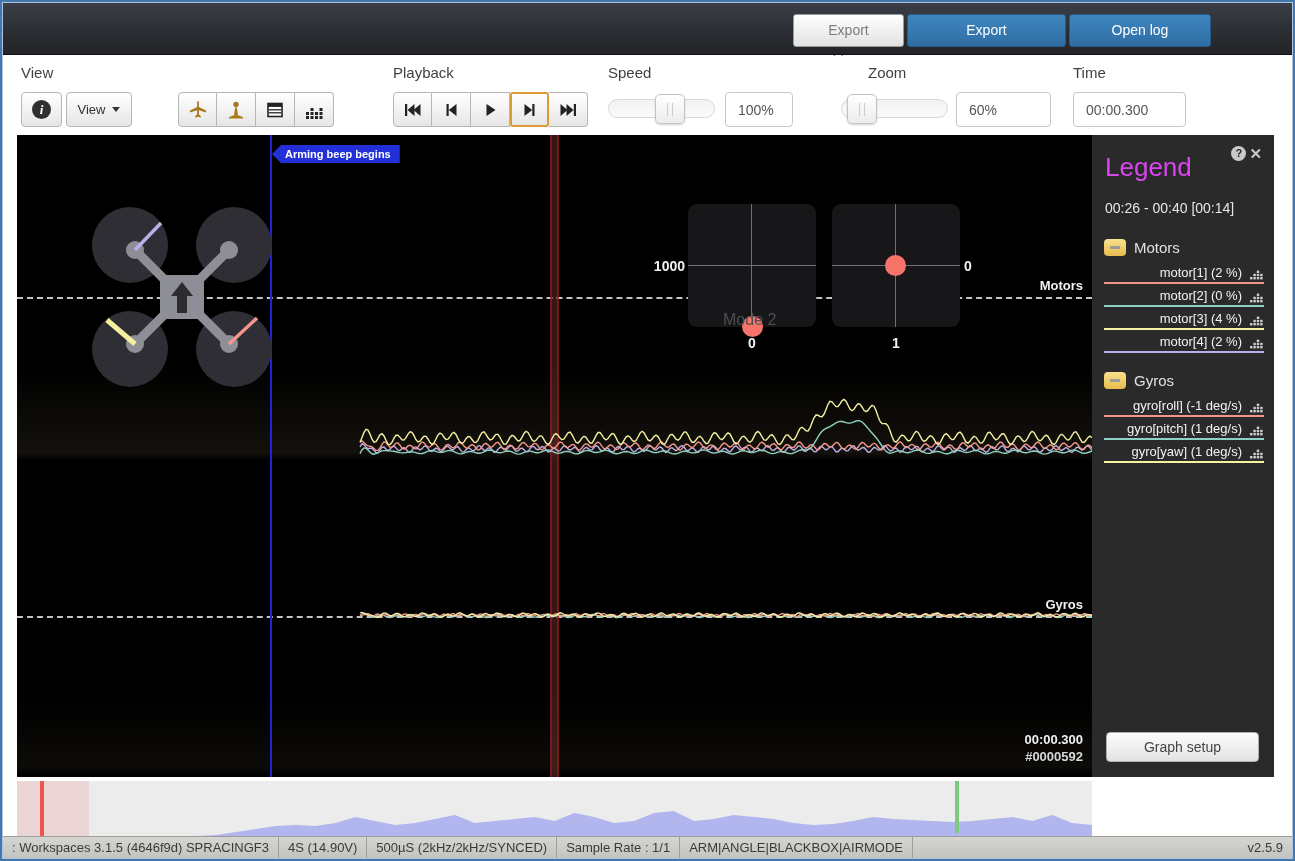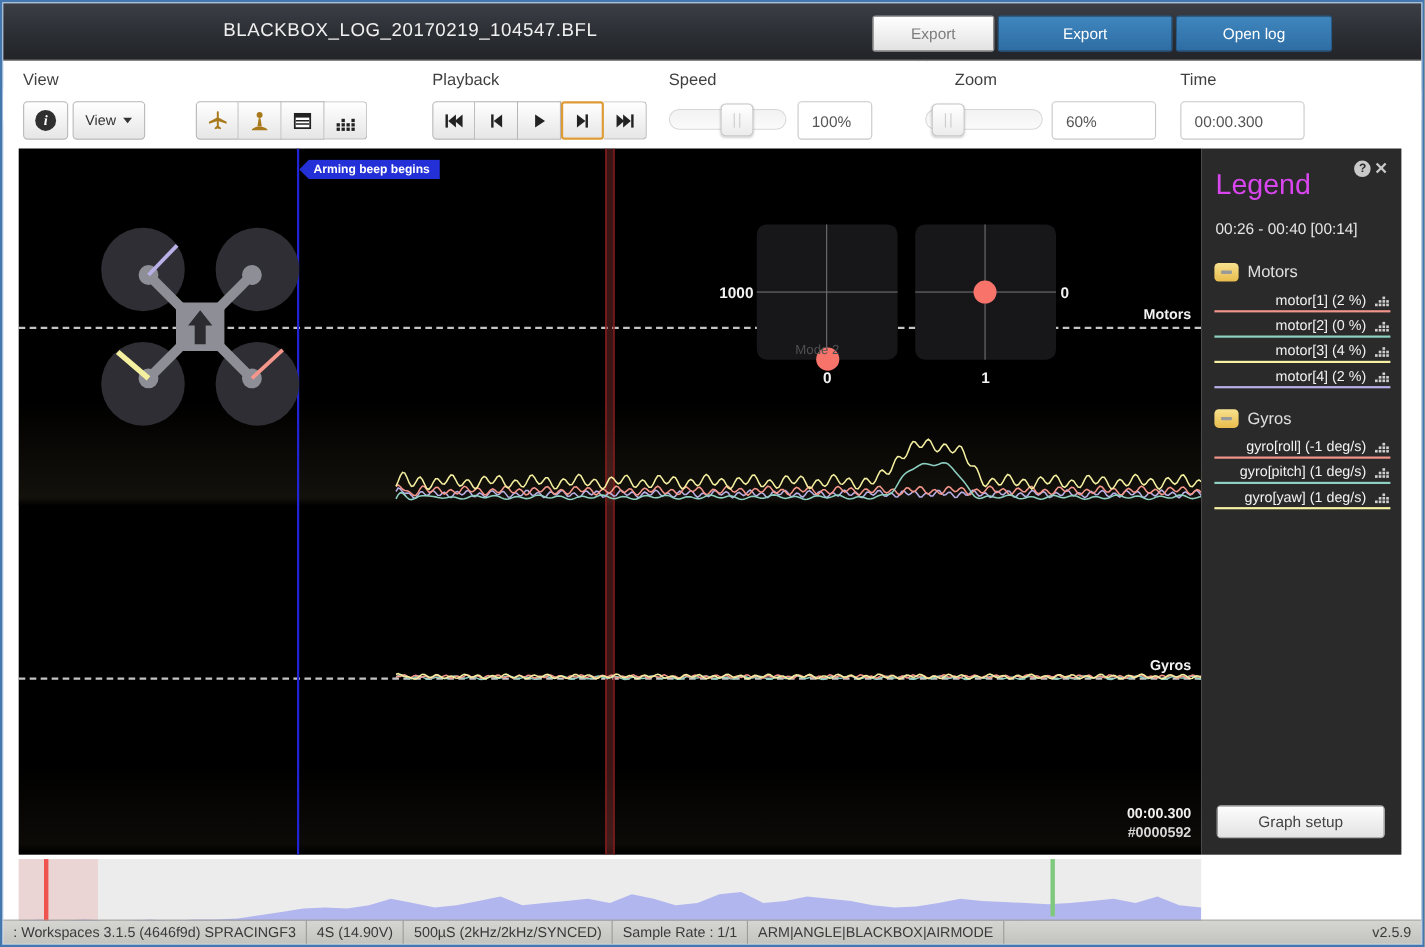--- a/index.html
+++ b/index.html
@@ -42,21 +42,21 @@
   .dash-line { position:absolute; left:0; right:0; border-top:2px dashed rgba(230,230,230,0.85); height:0; }
   #event-line { position:absolute; left:253px; top:0; bottom:0; width:2px; background:#2024d6; }
   #event-flag { position:absolute; left:255px; top:10px; height:18px; line-height:18px; background:#2330d8; color:#fff; font-size:11px; font-weight:bold; padding:0 9px 0 13px; clip-path:polygon(9px 0, 100% 0, 100% 100%, 9px 100%, 0 50%); }
   #cursor-line { position:absolute; left:533px; top:0; bottom:0; width:9px; background:linear-gradient(90deg, rgba(135,30,30,0.85) 0 2px, rgba(190,70,70,0.30) 2px 7px, rgba(135,30,30,0.85) 7px 9px); }
   .graph-label { position:absolute; right:9px; font-size:13px; font-weight:bold; color:#f2f2f2; }
   .stick-box { position:absolute; top:69px; width:128px; height:123px; background:#17171a; border-radius:9px; }
   .stick-v { position:absolute; left:63px; top:0; bottom:0; width:1px; background:#6f6f74; }
   .stick-h { position:absolute; top:61px; left:0; right:0; height:1px; background:#6f6f74; }
   .stick-dot { position:absolute; width:21px; height:21px; border-radius:50%; }
   .stick-label { position:absolute; color:#f2f2f2; font-size:14px; font-weight:bold; }
-  #mode-label { position:absolute; left:706px; top:176px; color:#4f4f52; font-size:12px; }
+  #mode-label { position:absolute; left:706px; top:176px; color:#4f4f52; font-size:16px; }
   #cur-time { position:absolute; right:9px; top:597px; font-size:13px; font-weight:bold; color:#f0f0f0; }
   #cur-frame { position:absolute; right:9px; top:614px; font-size:13px; font-weight:bold; color:#d8d8d8; }
   #traces { position:absolute; left:0; top:0; pointer-events:none; }
   #craft { position:absolute; left:60px; top:57px; }
 
   
   #legend { position:absolute; left:1090px; top:133px; width:182px; height:642px; background:#2a2a2a; color:#ddd; }
   #legend-title { position:absolute; left:13px; top:17px; font-size:26px; color:#d946ef; }
   #legend-close-wrap { position:absolute; right:12px; top:11px; display:flex; gap:3px; align-items:center; cursor:pointer; }
   .q-circle { width:15px; height:15px; border-radius:50%; background:#c9c9c9; color:#2a2a2a; font-size:11px; font-weight:bold; text-align:center; line-height:15px; }
@@ -82,21 +82,20 @@
   #statusbar { position:absolute; left:1px; right:1px; bottom:1px; height:22px; background:linear-gradient(180deg,#d5d5d1,#c3c3bf); border-top:1px solid #9c9c98; font-size:13px; color:#3a3a3a; white-space:nowrap; }
   .seg { display:inline-block; height:21px; line-height:21px; padding:0 9px; border-right:1px solid #9c9c98; }
   #version { position:absolute; right:9px; top:0; line-height:21px; }
 </style>
 </head>
 <body>
 
 <div id="window">
 
   <div id="header">
-    <div id="filename">BLACKBOX_LOG_20170219_104547.BFL</div>
     <div class="hdr-btn btn-light" style="left:790px; width:111px;">Export video...</div>
     <div class="hdr-btn btn-blue" style="left:904px; width:159px;">Export Workspaces...</div>
     <div class="hdr-btn btn-blue" style="left:1066px; width:142px;">Open log file/video</div>
   </div>
 
   <div id="toolbar">
     <div class="tb-label" style="left:18px;">View</div>
     <div class="tool-btn" style="left:18px; width:41px;">
       <span class="info-circle">i</span>
     </div>

